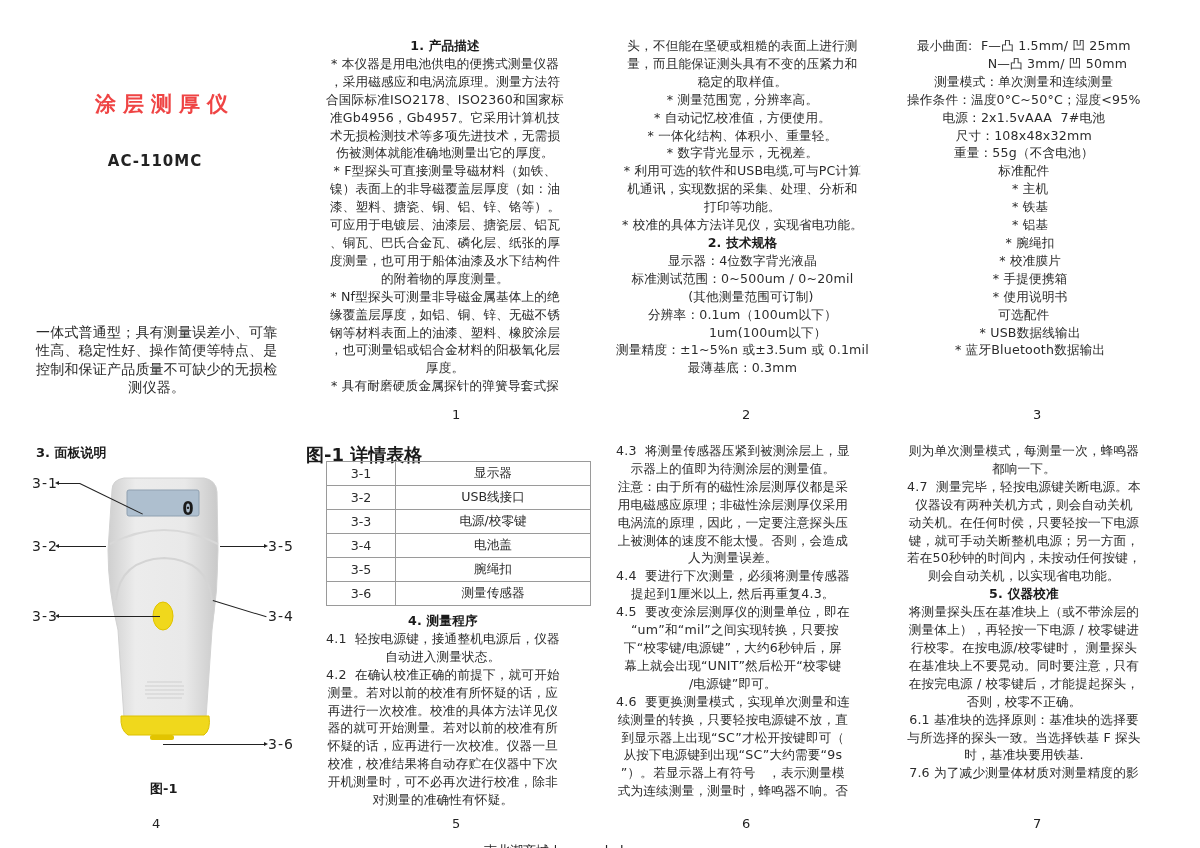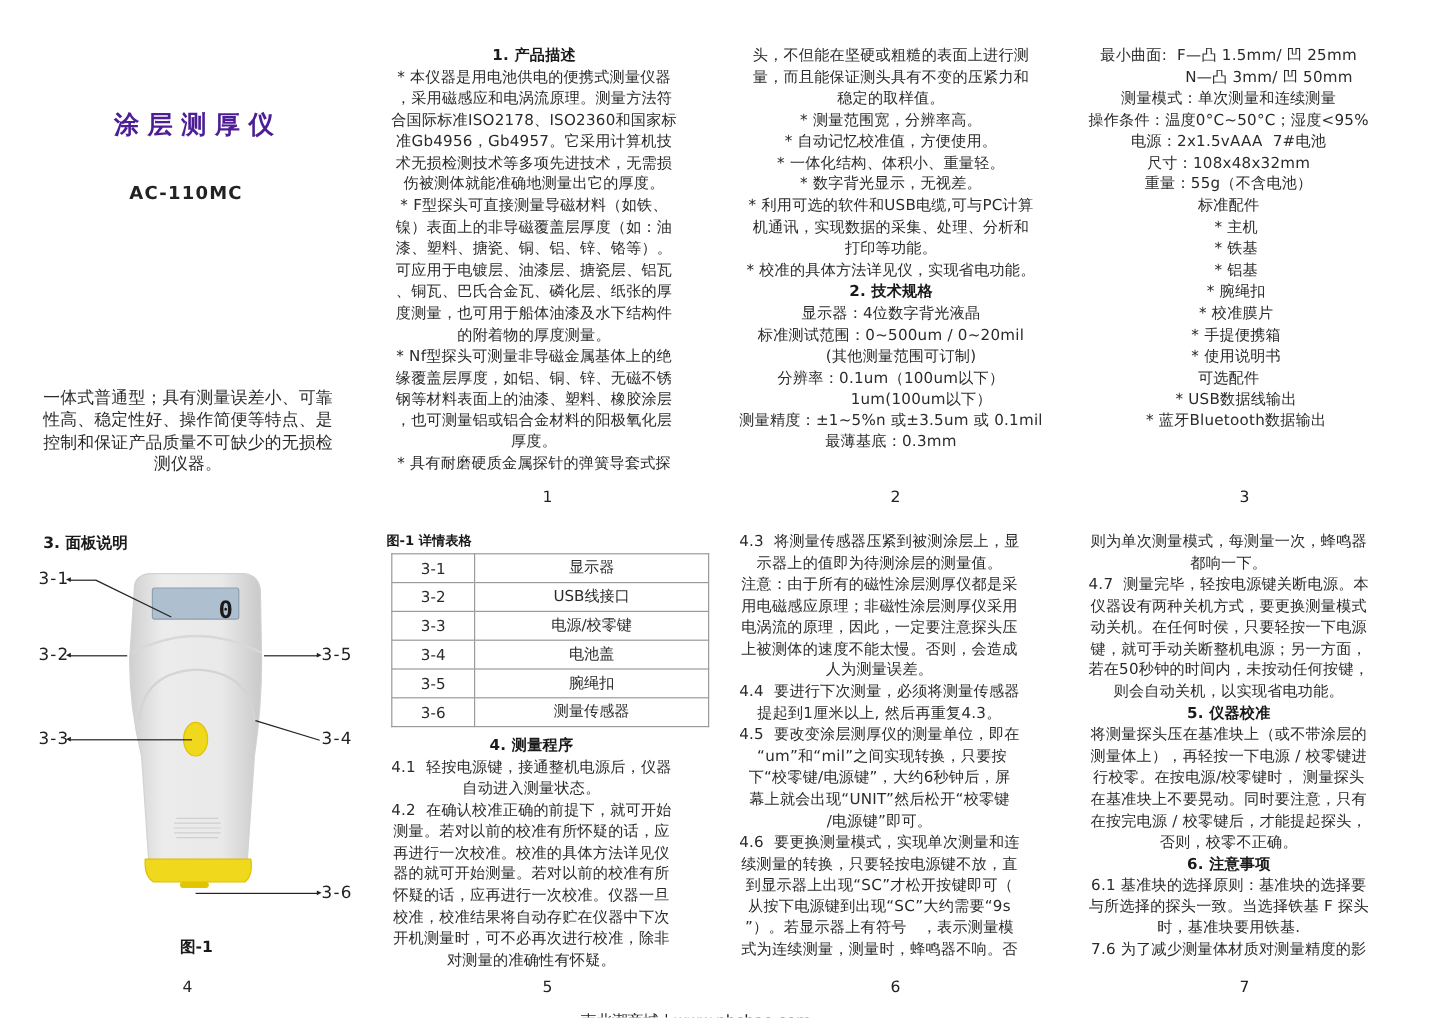--- a/index.html
+++ b/index.html
@@ -2,21 +2,21 @@
 <html><head>
   <meta charset="utf-8">
   <style>
     html, body { margin: 0; padding: 0; background: #ffffff; }
     body { width: 1200px; height: 848px; position: relative; overflow: hidden;
       font-family: "DejaVu Sans", "Liberation Sans", sans-serif; color: #2b2b2b; }
     .abs { position: absolute; }
     .col { position: absolute; font-size: 12.6px; line-height: 17.9px; letter-spacing: 0.2px; white-space: nowrap; text-align: center; }
     .col div { white-space: nowrap; }
     .h { font-weight: bold; color: #1a1a1a; }
-    .title { left: 0; width: 330px; top: 90px; text-align: center; font-weight: bold; font-size: 21px; letter-spacing: 7px; color: #4c1d95; }
+    .title { left: 0; width: 330px; top: 90px; text-align: center; font-weight: bold; font-size: 21px; letter-spacing: 7px; color: #ef4444; }
     .model { left: 0; width: 310px; top: 122px; text-align: center; font-weight: bold; font-size: 15px; letter-spacing: 1px; color: #222; margin-top: 30px; }
     .pnum { font-size: 13px; color: #222; }
     table.spec { border-collapse: collapse; font-size: 12.6px; }
     table.spec td { border: 1px solid #9a9a9a; height: 23px; text-align: center; padding: 0; color: #2b2b2b; }
     .lbl { font-size: 14px; color: #222; letter-spacing: 1px; }
     .line { position: absolute; height: 1px; background: #222; }
     .arrowL::before { content: ""; position: absolute; left: -3px; top: -2px; border-right: 4px solid #222; border-top: 2.5px solid transparent; border-bottom: 2.5px solid transparent; }
     .arrowR::after { content: ""; position: absolute; right: -3px; top: -2px; border-left: 4px solid #222; border-top: 2.5px solid transparent; border-bottom: 2.5px solid transparent; }
   </style>
 </head>
@@ -149,21 +149,21 @@
 
 <div class="abs lbl" style="left:268px; top:538px;">3-5</div>
 <div class="line arrowR" style="left:220px; top:546px; width:45px;"></div>
 
 <div class="abs lbl" style="left:268px; top:736px;">3-6</div>
 <div class="line arrowR" style="left:163px; top:744px; width:102px;"></div>
 
 <div class="abs h" style="left:150px; top:780px; font-size:13px;">图-1</div>
 <div class="abs pnum" style="left:152px; top:816px;">4</div>
 
-<div class="abs h" style="left:322px; top:443px; font-size:11px;">图-1 详情表格</div>
+<div class="abs h" style="left:306px; top:443px; font-size:18px;">图-1 详情表格</div>
 <table class="spec abs" style="left:326px; top:461px; width:265px;">
   <tbody>
       <tr>
         <td style="width:68px">3-1</td>
         <td>显示器</td>
       </tr>
   <tr>
         <td>3-2</td>
         <td>USB线接口</td>
       </tr>
@@ -221,33 +221,32 @@
   <div>从按下电源键到出现“SC”大约需要“9s</div>
   <div style="white-space:pre">”）。若显示器上有符号   ，表示测量模</div>
   <div>式为连续测量，测量时，蜂鸣器不响。否</div>
 </div>
 <div class="abs pnum" style="left:742px; top:816px;">6</div>
 
 <div class="col" style="left:907px; top:442px;">
   <div>则为单次测量模式，每测量一次，蜂鸣器</div>
   <div>都响一下。</div>
   <div style="white-space:pre">4.7  测量完毕，轻按电源键关断电源。本</div>
-  <div>仪器设有两种关机方式，要更换测量模式</div>
+  <div>仪器设有两种关机方式，则会自动关机</div>
   <div>动关机。在任何时侯，只要轻按一下电源</div>
   <div>键，就可手动关断整机电源；另一方面，</div>
   <div>若在50秒钟的时间内，未按动任何按键，</div>
   <div>则会自动关机，以实现省电功能。</div>
   <div class="h">5. 仪器校准</div>
   <div>将测量探头压在基准块上（或不带涂层的</div>
   <div>测量体上），再轻按一下电源 / 校零键进</div>
   <div style="white-space:pre">行校零。在按电源/校零键时， 测量探头</div>
   <div>在基准块上不要晃动。同时要注意，只有</div>
   <div>在按完电源 / 校零键后，才能提起探头，</div>
   <div>否则，校零不正确。</div>
-  <div class="h">6. 注意事项</div>
   <div>6.1 基准块的选择原则：基准块的选择要</div>
   <div>与所选择的探头一致。当选择铁基 F 探头</div>
   <div>时，基准块要用铁基.</div>
   <div>7.6 为了减少测量体材质对测量精度的影</div>
 </div>
 <div class="abs pnum" style="left:1033px; top:816px;">7</div>
 
 <div class="abs" style="left:484px; top:818px; font-size:13px; color:#222;margin-top:24px;">南北潮商城 | www.nbchao.com</div>
 
 </body></html>

